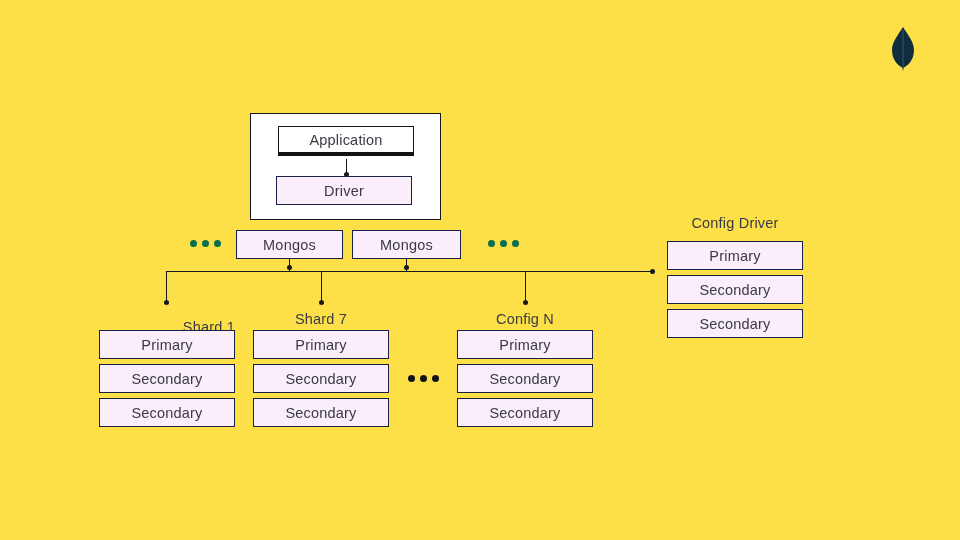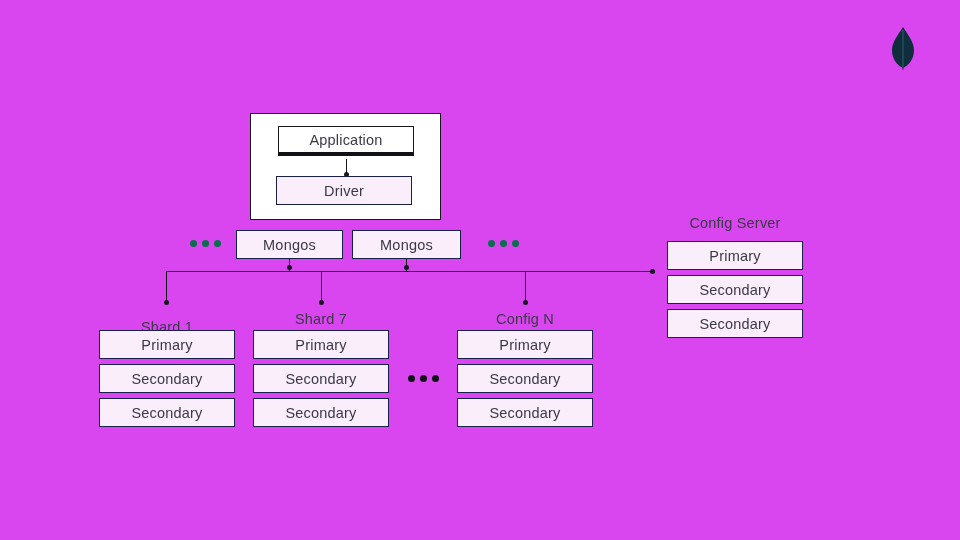--- a/index.html
+++ b/index.html
@@ -4,21 +4,21 @@
 <style>
   html, body {
     margin: 0;
     padding: 0;
     background: #ffffff;
   }
   #canvas {
     position: relative;
     width: 960px;
     height: 540px;
-    background: #d946ef;
+    background: #fde047;
     font-family: "Liberation Sans", sans-serif;
     overflow: hidden;
   }
 
   
   .node {
     position: absolute;
     box-sizing: border-box;
     display: flex;
     align-items: center;
@@ -147,27 +147,27 @@
 
   <div class="vline" style="left:166px; top:271px; height:32px;"></div>
   <div class="jdot" style="left:163.5px; top:300px;"></div>
 
   <div class="vline" style="left:321px; top:271px; height:32px;"></div>
   <div class="jdot" style="left:318.5px; top:300px;"></div>
 
   <div class="vline" style="left:525px; top:271px; height:32px;"></div>
   <div class="jdot" style="left:522.5px; top:300px;"></div>
 
-  <div class="caption" style="left:660px; top:215px; width:150px;">Config Server</div>
+  <div class="caption" style="left:660px; top:215px; width:150px;">Config Driver</div>
 
   <div class="node" style="left:667px; top:241px; width:136px; height:29px;">Primary</div>
   <div class="node" style="left:667px; top:275px; width:136px; height:29px;">Secondary</div>
   <div class="node" style="left:667px; top:309px; width:136px; height:29px;">Secondary</div>
 
-  <div class="caption" style="left:99px; top:319px; width:136px;">Shard 1</div>
+  <div class="caption" style="left:99px; top:319px; width:136px;text-align:right;">Shard 1</div>
 
   <div class="node" style="left:99px; top:330px; width:136px; height:29px;">Primary</div>
   <div class="node" style="left:99px; top:364px; width:136px; height:29px;">Secondary</div>
   <div class="node" style="left:99px; top:398px; width:136px; height:29px;">Secondary</div>
 
   <div class="caption" style="left:253px; top:311px; width:136px;">Shard 7</div>
 
   <div class="node" style="left:253px; top:330px; width:136px; height:29px;">Primary</div>
   <div class="node" style="left:253px; top:364px; width:136px; height:29px;">Secondary</div>
   <div class="node" style="left:253px; top:398px; width:136px; height:29px;">Secondary</div>

